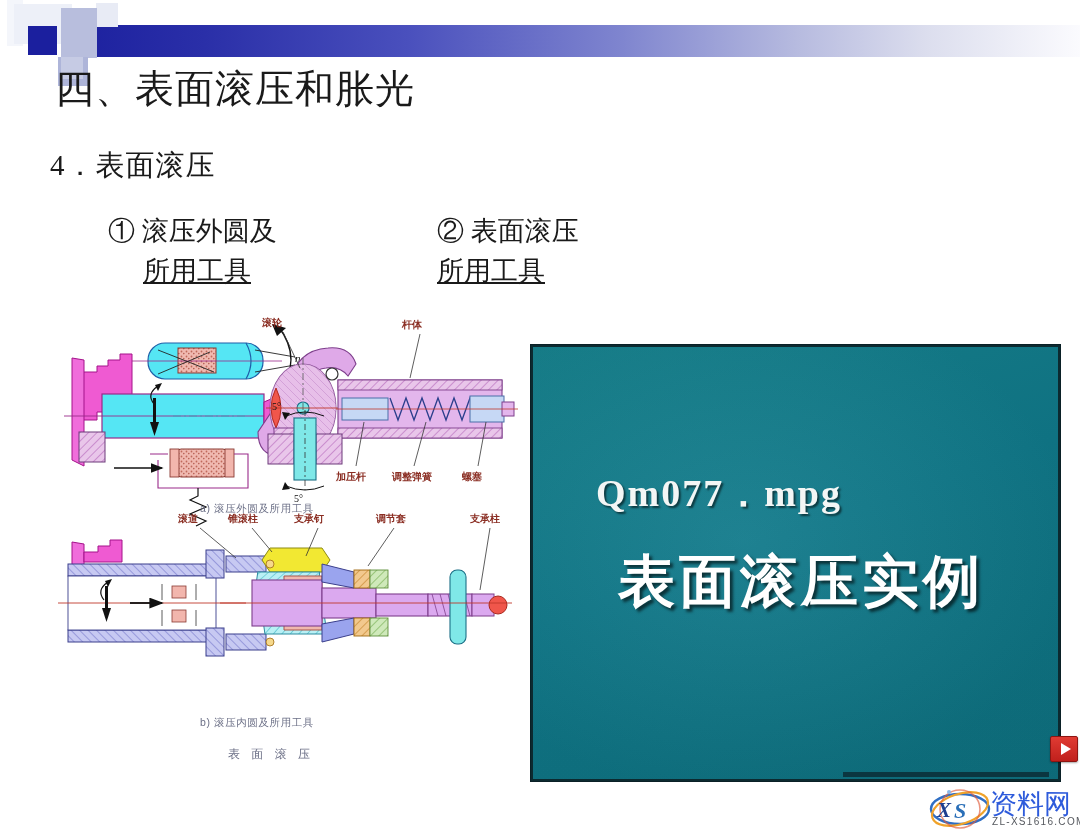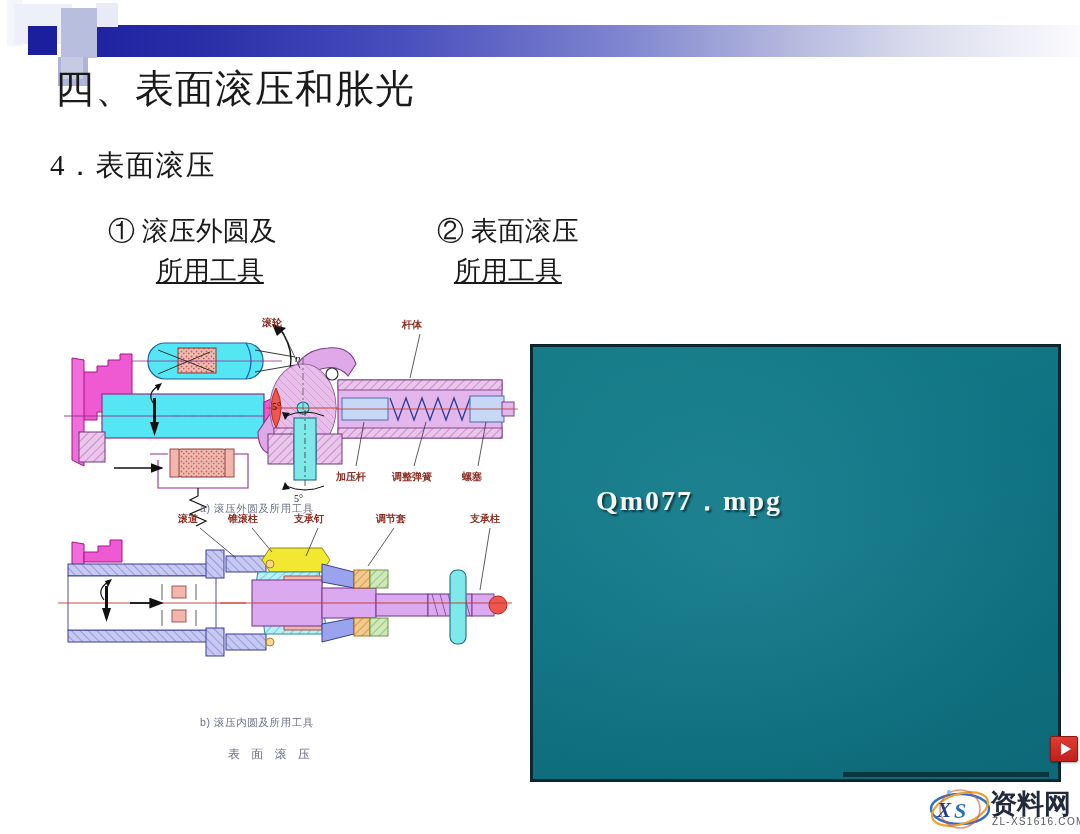--- a/index.html
+++ b/index.html
@@ -55,21 +55,20 @@
     letter-spacing: 1px;
     color: #1a1a1a;
     white-space: nowrap;
   }
   .bullet {
     position: absolute;
     font-size: 27px;
     line-height: 40px;
     color: #1a1a1a;
     white-space: nowrap;
-    text-align: center;
   }
   .bullet-1 { left: 108px; top: 211px; }
   .bullet-2 { left: 437px; top: 211px; }
   .bullet .line2 { display: block; padding-left: 35px; text-decoration: underline; }
   .bullet-2 .line2 { padding-left: 0px; }
 
   
   .figure-area {
     position: absolute;
     left: 50px; top: 310px;
@@ -88,24 +87,24 @@
   }
   .video-inner {
     position: absolute;
     left: 0; top: 0; right: 0; bottom: 0;
     background:
       radial-gradient(ellipse at 40% 45%, rgba(255,255,255,0.06) 0%, rgba(0,0,0,0.06) 75%),
       linear-gradient(160deg, #17838f 0%, #10798a 45%, #0e707f 100%);
   }
   .video-filename {
     position: absolute;
-    left: 63px; top: 135px;
+    left: 63px; top: 121px;
     font-family: "Liberation Serif", "DejaVu Serif", serif;
     font-weight: bold;
-    font-size: 28px;
+    font-size: 38px;
     color: #f3f6f5;
     letter-spacing: 2px;
     text-shadow: 2px 2px 2px rgba(0,0,0,0.55);
     white-space: nowrap;
   }
   .video-caption {
     position: absolute;
     left: 85px; top: 197px;
     font-family: "Liberation Sans", "DejaVu Sans", sans-serif;
     font-weight: bold;
@@ -146,23 +145,23 @@
   
   .watermark {
     position: absolute;
     left: 928px; top: 786px;
     width: 150px; height: 46px;
   }
   .wm-text {
     position: absolute;
     left: 62px; top: 0px;
     font-family: "Liberation Sans", "DejaVu Sans", sans-serif;
-    font-weight: bold;
+    font-weight: normal;
     font-size: 27px;
-    color: #0f172a;
+    color: #1d4ed8;
     letter-spacing: 0px;
     opacity: 0.92;
     white-space: nowrap;
   }
   .wm-url {
     position: absolute;
     left: 64px; top: 30px;
     font-family: "Liberation Sans", "DejaVu Sans", sans-serif;
     font-size: 10px;
     color: #55585e;
@@ -423,20 +422,21 @@
 
   <text x="150" y="416" font-family="Liberation Sans, sans-serif" font-size="10.5" fill="#6b6f86" letter-spacing="0.6">b) 滚压内圆及所用工具</text>
 
   <text x="178" y="448" font-family="Liberation Sans, sans-serif" font-size="12" fill="#6b6f86" letter-spacing="4">表 面 滚 压</text>
 </svg>
 </div>
 
 <div class="video-panel">
   <div class="video-inner">
     <div class="video-filename">Qm077．mpg</div>
+    <div class="video-caption">表面滚压实例</div>
     <div class="video-bottombar"></div>
   </div>
 </div>
 
 <div class="play-button">
   <div class="play-tri"></div>
 </div>
 
 <div class="watermark">
   <svg width="64" height="44" viewBox="0 0 64 44">

